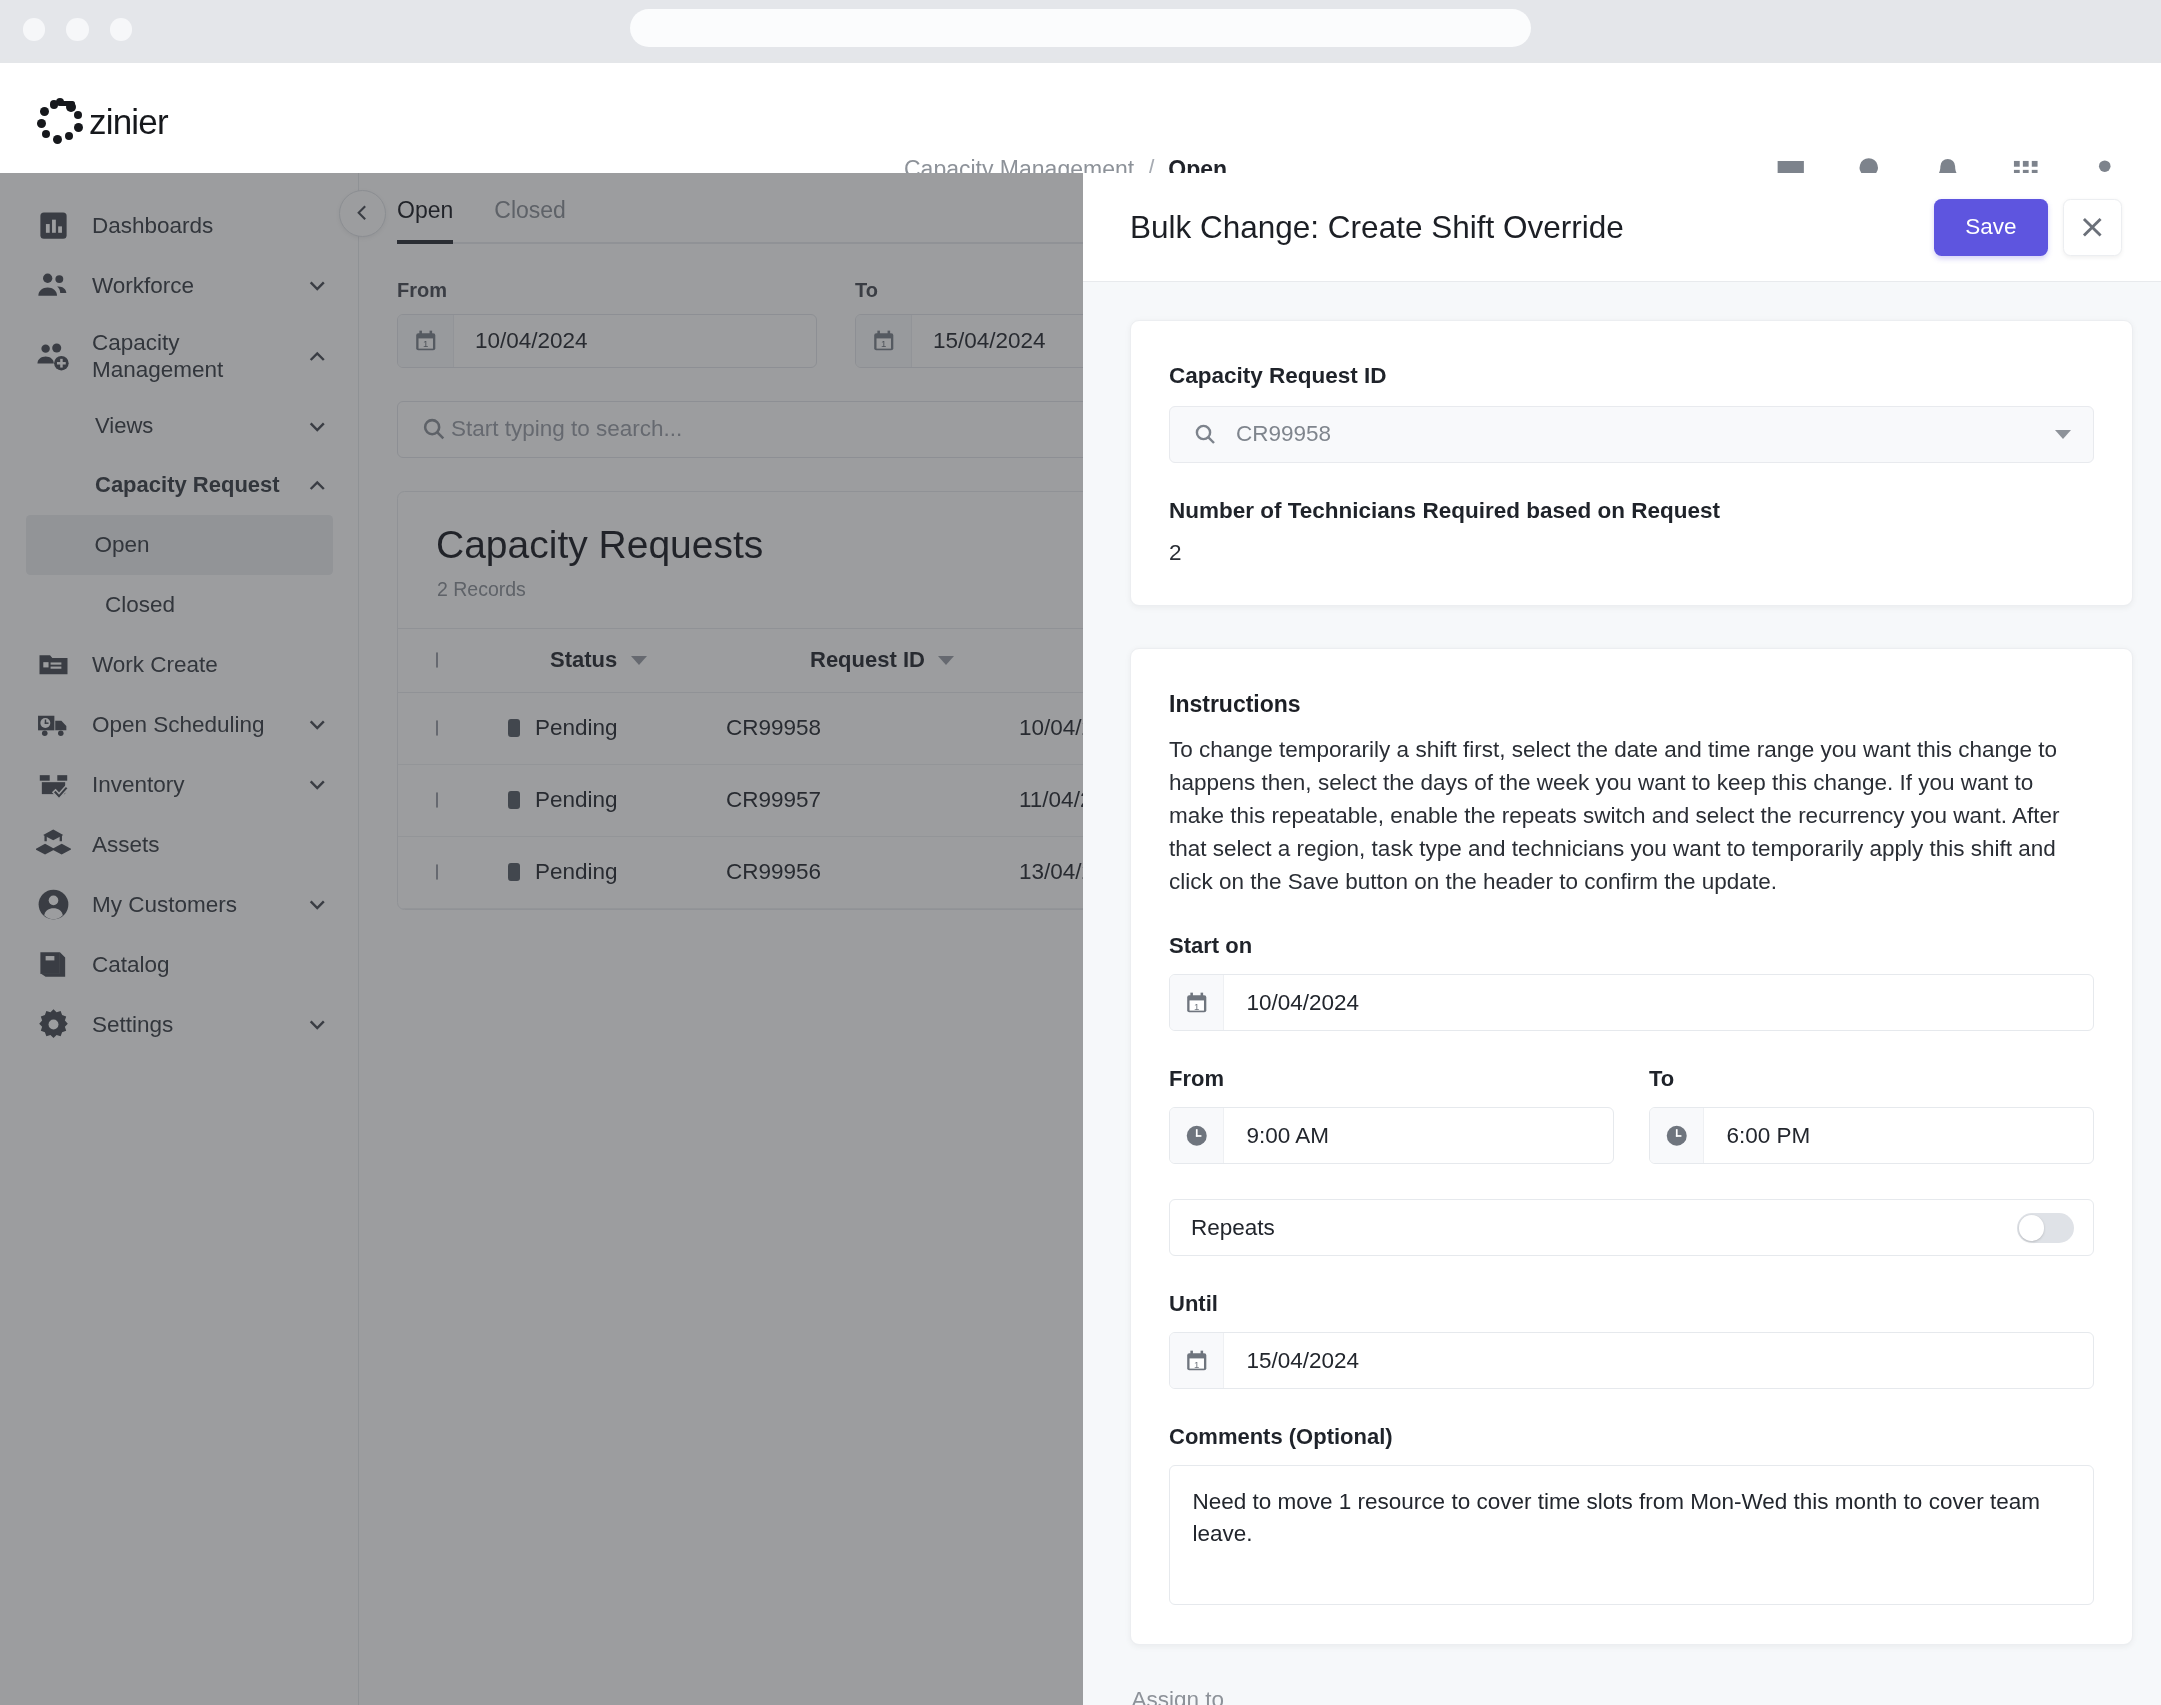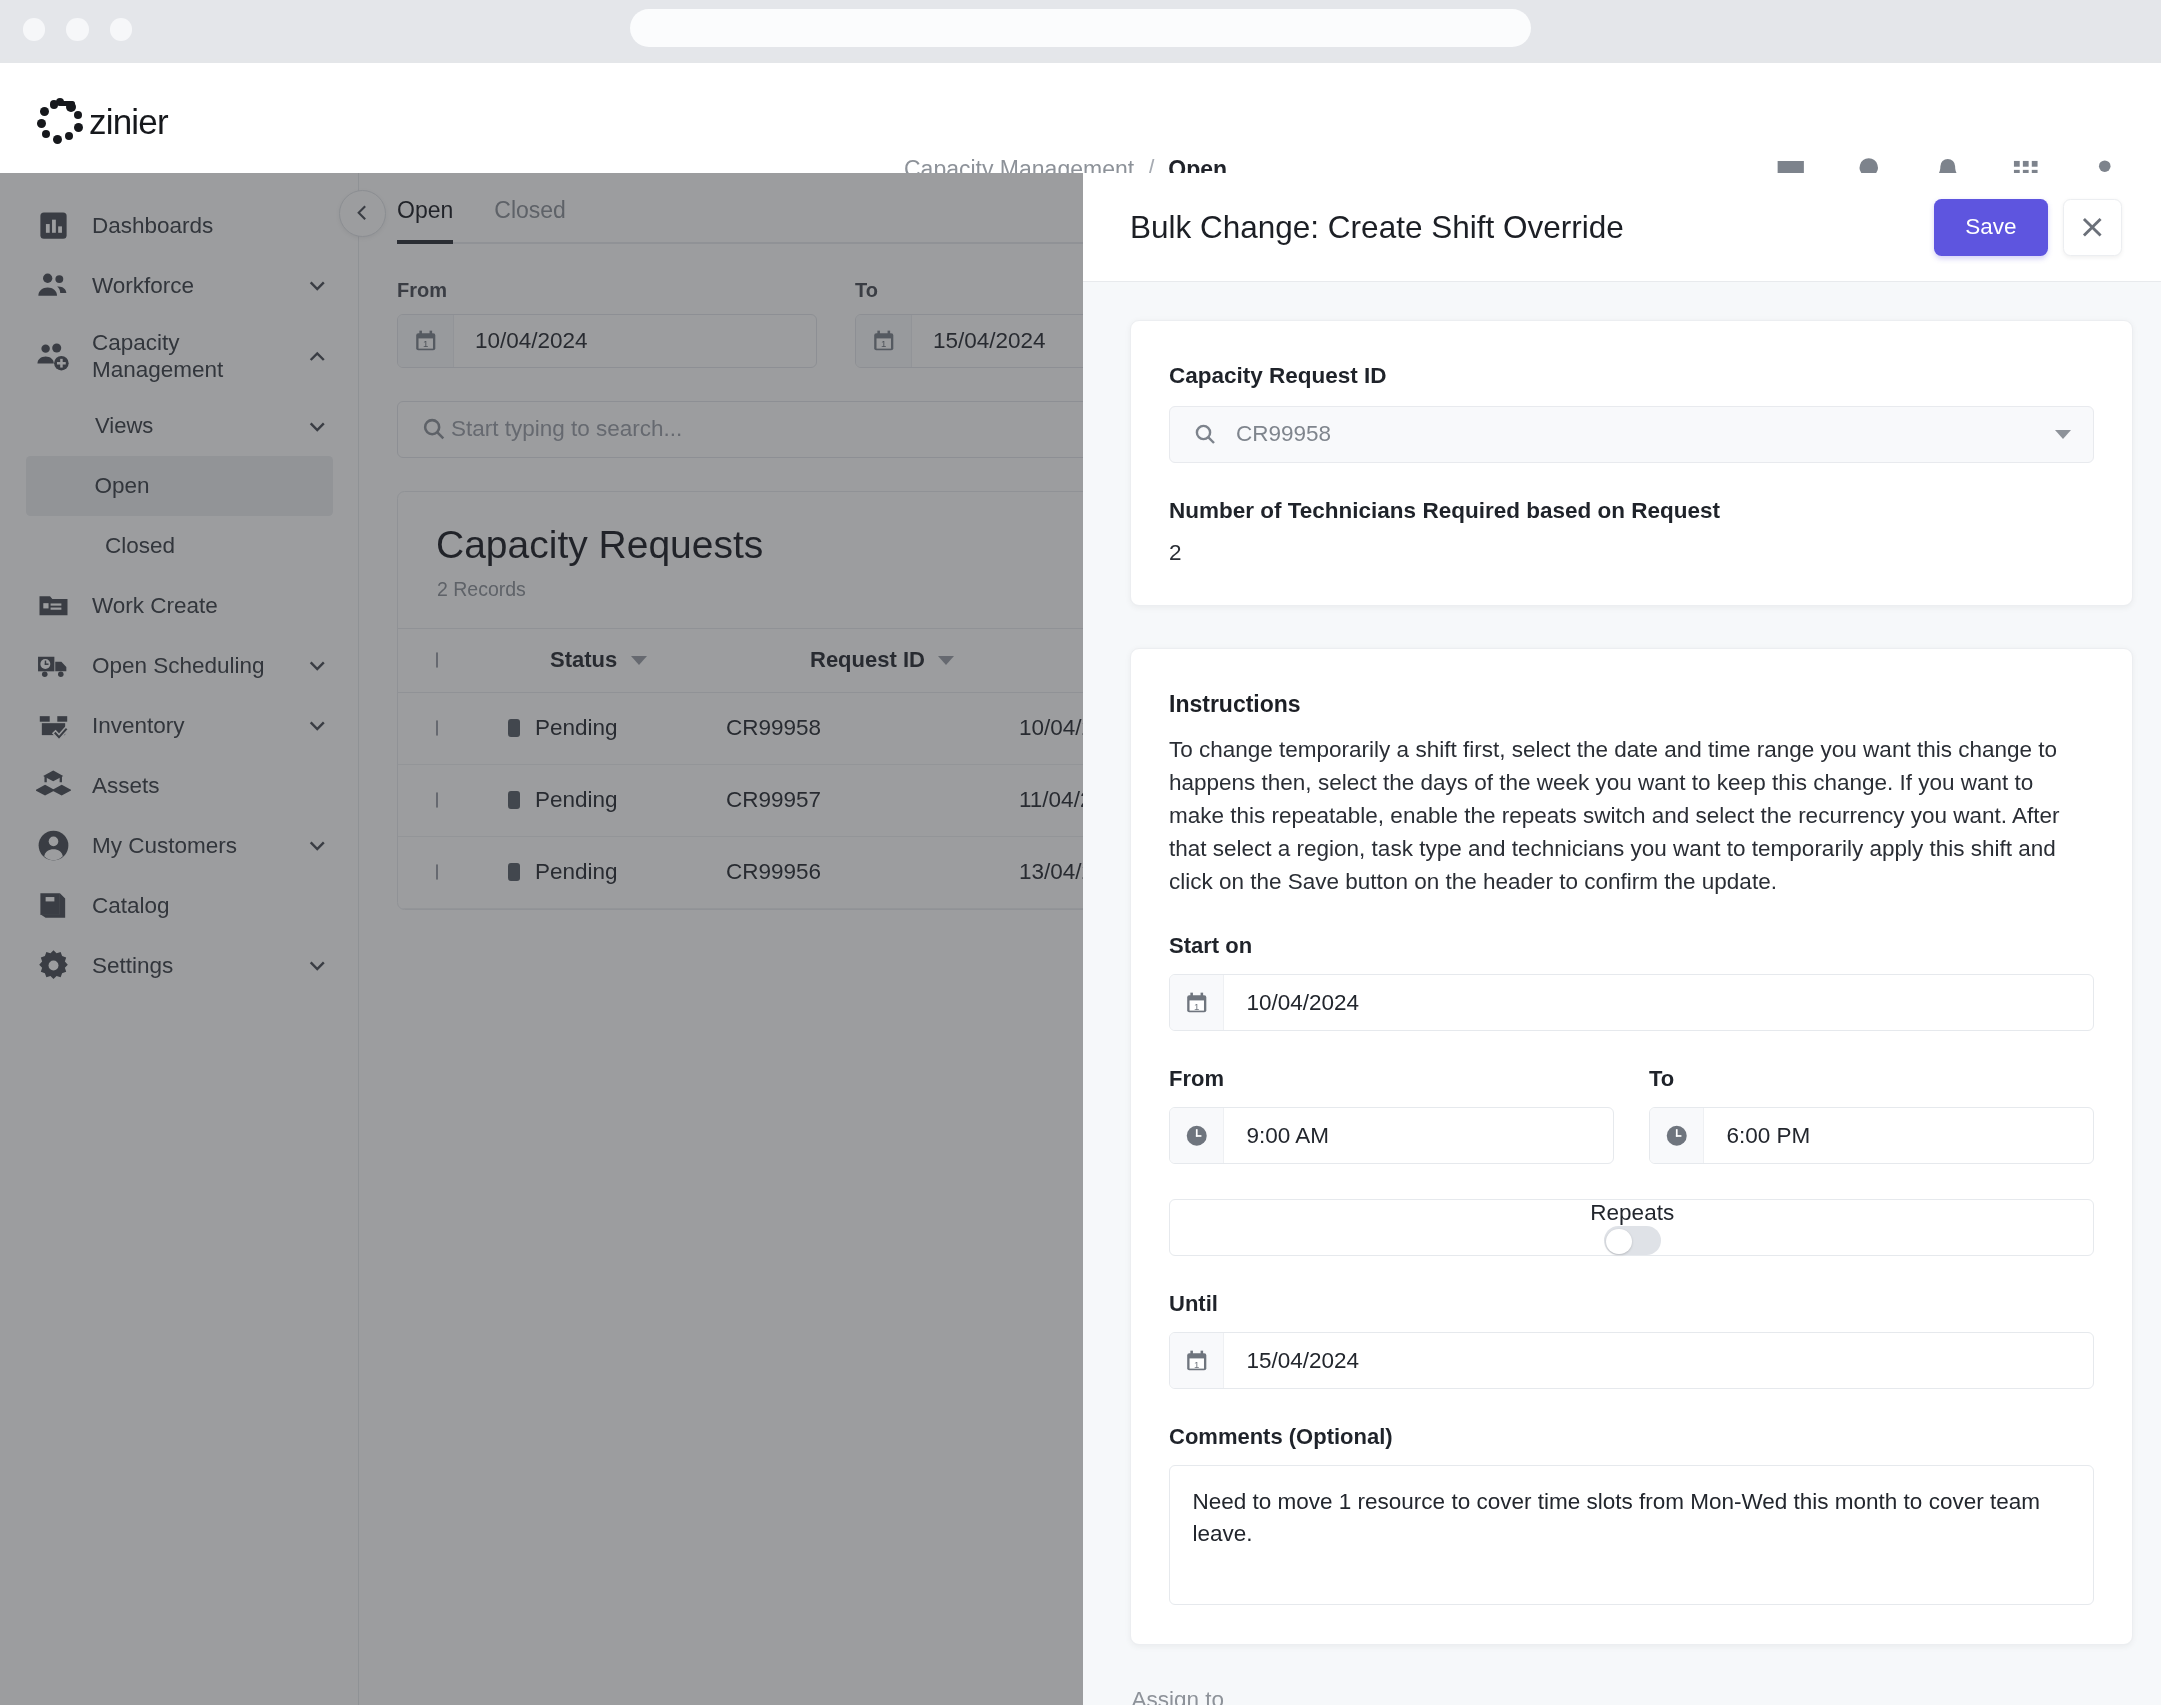--- a/index.html
+++ b/index.html
@@ -172,21 +172,21 @@
   .dfield .lead { width: 54px; height: 100%; background: #f8f9fb; border-right: 0.8px solid #eef0f3;
                   display: flex; align-items: center; justify-content: center; }
   .dfield .lead svg { width: 25.5px; height: 25.5px; fill: #6f757e; }
   .dfield .dval { padding-left: 22.5px; font-size: 22.5px; color: #22262d; }
 
   .two-col { display: flex; gap: 35px; }
   .two-col > div { flex: 1; }
 
   .repeats-row {
     display: flex; align-items: center; justify-content: space-between;
-    height: 57px; border: 0.8px solid #e6e9ed; border-radius: 6px; background: #fff; padding: 0 19.5px 0 21px; flex-direction: column;
+    height: 57px; border: 0.8px solid #e6e9ed; border-radius: 6px; background: #fff; padding: 0 19.5px 0 21px;
   }
   .repeats-label { font-size: 22.5px; color: #22262d; }
   .toggle { width: 57px; height: 30px; border-radius: 15px; background: #dfe2e7; position: relative; cursor: pointer; }
   .toggle .knob { position: absolute; left: 2.3px; top: 2.3px; width: 25.5px; height: 25.5px; border-radius: 50%; background: #fff; box-shadow: 0 0.8px 2.3px rgba(0,0,0,.18); }
 
   .textarea {
     border: 0.8px solid #e6e9ed; border-radius: 6px; background: #fff;
     min-height: 140px; padding: 19.5px 22.5px; font-size: 22.5px; color: #22262d; line-height: 1.45;
   }
 
@@ -323,20 +323,28 @@
 
     <div class="nav-item sub">
       <span class="lbl" style="font-weight:400">Views</span>
       <span class="chev">
         <svg viewBox="0 0 24 24">
             <polyline points="5,9 12,16 19,9"></polyline>
           </svg>
       </span>
     </div>
 
+    <div class="nav-item sub">
+      <span class="lbl">Capacity Request</span>
+      <span class="chev">
+        <svg viewBox="0 0 24 24">
+            <polyline points="5,16 12,9 19,16"></polyline>
+          </svg>
+      </span>
+    </div>
 
     <div class="nav-item active-pill">
       <span class="lbl">Open</span>
     </div>
 
     <div class="nav-item" style="padding-left:105px">
       <span class="lbl">Closed</span>
     </div>
 
     <div class="nav-item">

